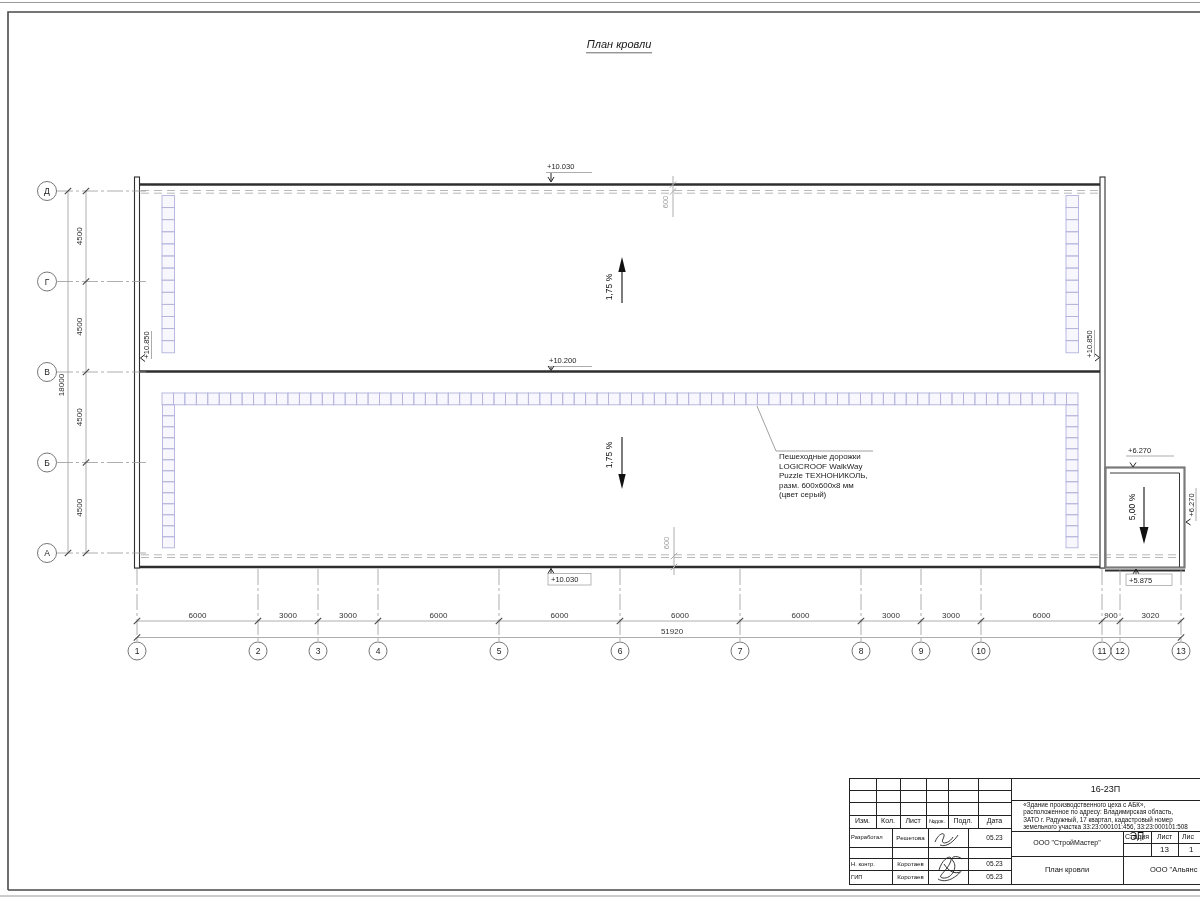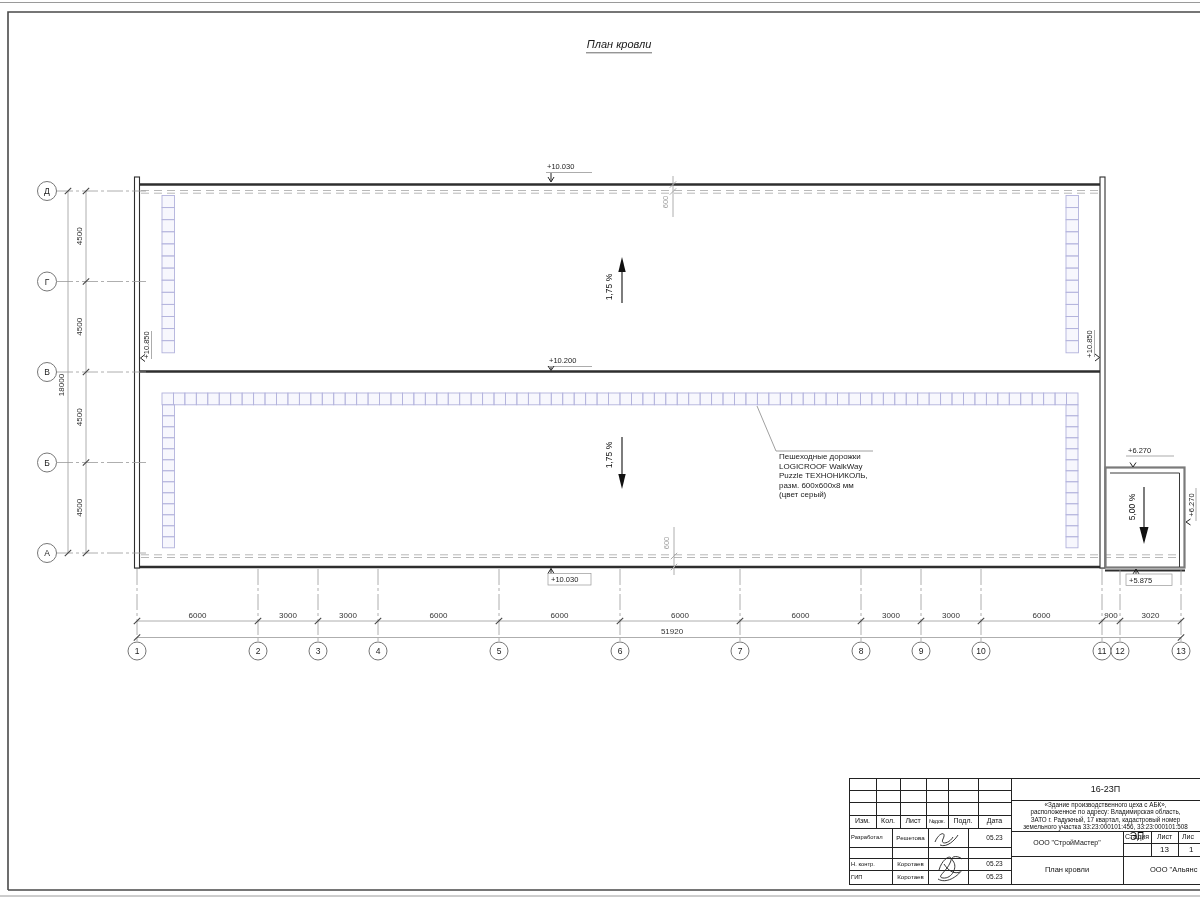--- a/index.html
+++ b/index.html
@@ -30,21 +30,21 @@
   .levbox{fill:#fff;stroke:#999;stroke-width:0.7}
   .slopeline{stroke:#111;stroke-width:1.1;fill:none}
   .slopehead{fill:#111;stroke:none}
   .slopetext{font-size:8.5px;fill:#111;text-anchor:middle}
   .leader{stroke:#888;stroke-width:0.8;fill:none}
   .note{font-size:8px;fill:#222}
   
   #titleblock{position:absolute;left:849px;top:778px;width:351px;height:107px;color:#111}
   #titleblock .hl{position:absolute;height:1px;background:#222}
   #titleblock .vl{position:absolute;width:1px;background:#222}
-  .tc{position:absolute;display:flex;align-items:center;justify-content:center;text-align:center;
+  .tc{position:absolute;display:flex;align-items:center;justify-content:center;
       line-height:1.15;overflow:hidden;white-space:nowrap}
   .tc.pre{white-space:pre-line}
   .tc.lft{justify-content:flex-start;text-align:left}
   .sig{position:absolute;left:78px;top:50px}
 </style>
 </head>
 <body>
 
 <div id="stage">
 <svg id="plan" width="1200" height="900" viewBox="0 0 1200 900">

